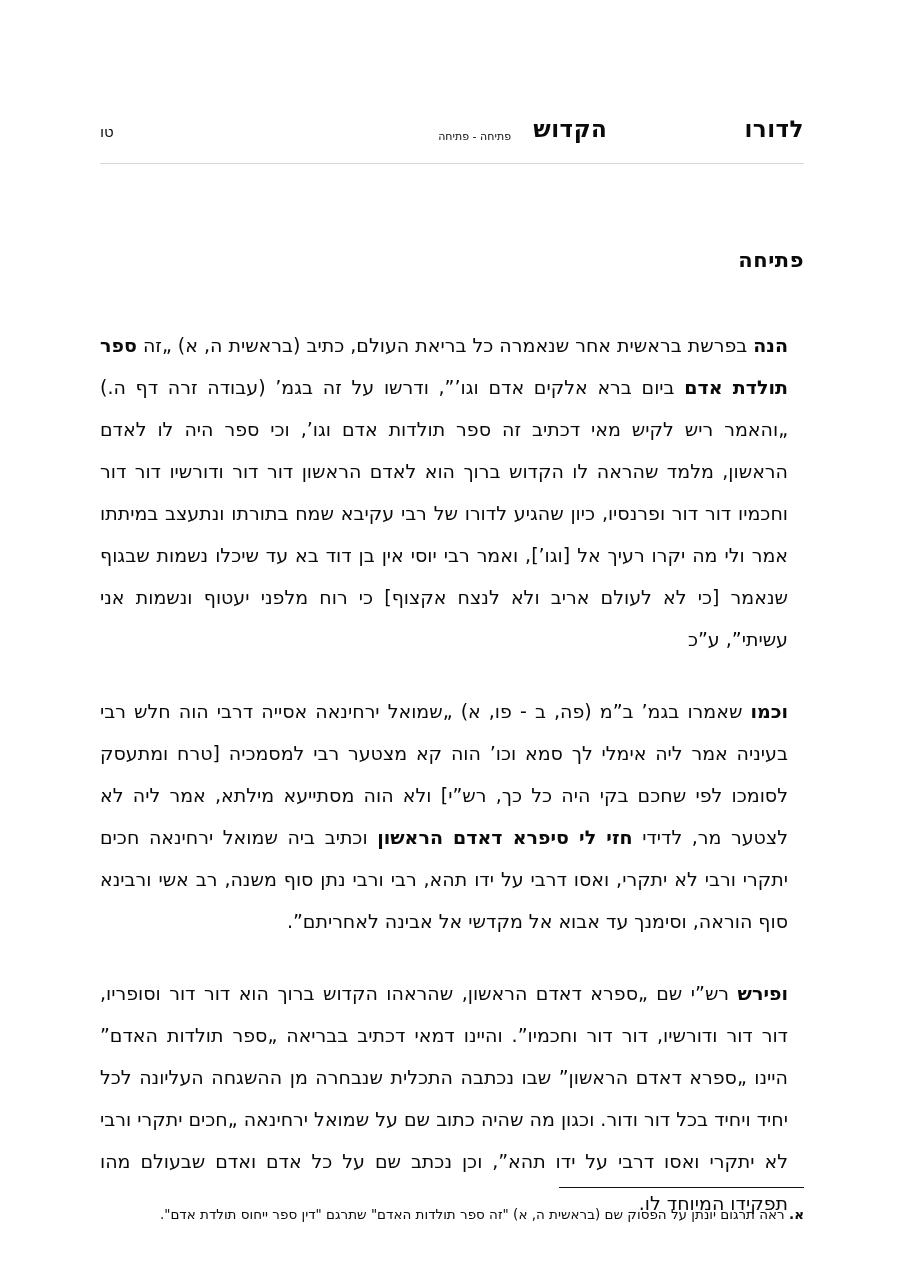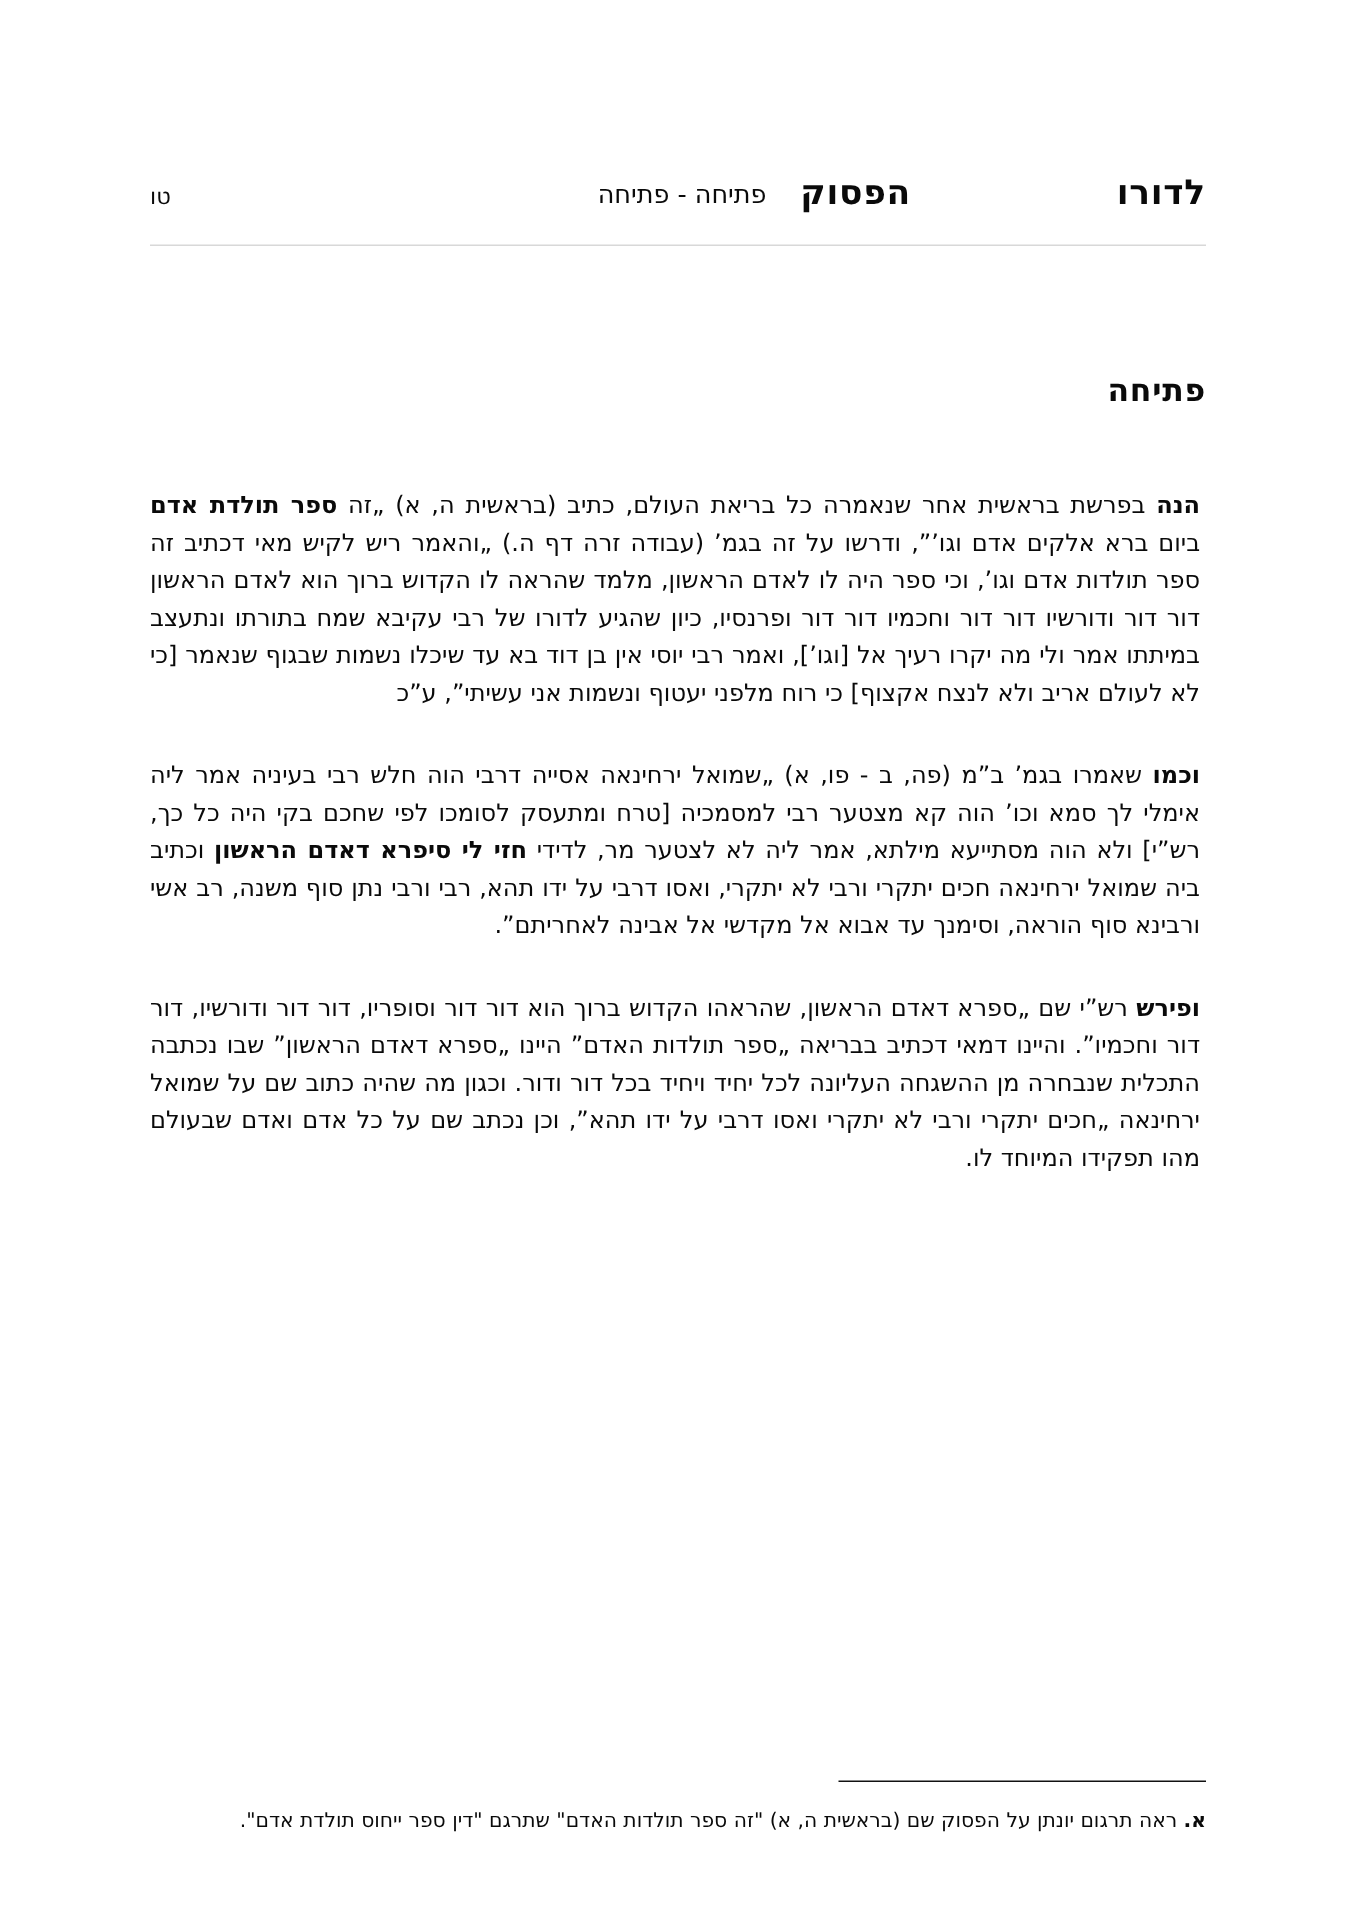--- a/index.html
+++ b/index.html
@@ -44,26 +44,26 @@
   }
   .header-book .hb-word {
     display: inline-block;
   }
   .header-book .hb-gap {
     display: inline-block;
     width: 120px;
   }
   .header-chapter {
     font-family: "DejaVu Sans", "Liberation Sans", sans-serif;
-    font-size: 17px;
+    font-size: 11px;
     font-weight: normal;
     white-space: nowrap;
     position: absolute;
     right: 293px;
-    top: 4px;
+    top: 14px;
     text-align: right;
   }
   .header-folio {
     font-family: "DejaVu Sans", "Liberation Sans", sans-serif;
     font-size: 15px;
     white-space: nowrap;
   }
   .header-rule {
     position: absolute;
     top: 163px;
@@ -86,23 +86,23 @@
   .section-title {
     font-family: "DejaVu Sans", "Liberation Sans", sans-serif;
     font-weight: bold;
     font-size: 21px;
     text-align: right;
     margin: 0 0 52px 0;
     letter-spacing: 0.5px;
   }
 
   p.para {
-    margin: 0 4px 30px 0;
-    font-size: 16px;
-    line-height: 25px;
+    margin: 0 16px 30px 0;
+    font-size: 19px;
+    line-height: 42px;
     text-align: justify;
     text-justify: inter-word;
     text-indent: 0;
   }
   p.para:last-child {
     margin-bottom: 0;
   }
   p.para b {
     font-weight: bold;
   }
@@ -133,21 +133,21 @@
 </style>
 </head>
 <body>
 
 <div class="page">
 
   <div class="header">
     <div class="header-book">
       <span class="hb-word">לדורו</span>
       <span class="hb-gap"></span>
-      <span class="hb-word">הפסוק</span>
+      <span class="hb-word">הקדוש</span>
     </div>
     <div class="header-chapter">פתיחה - פתיחה</div>
     <div class="header-folio">טו</div>
   </div>
   <div class="header-rule"></div>
 
   <div class="content">
     <h1 class="section-title">פתיחה</h1>
     <div id="paras">
         <p class="para"><b>הנה</b> בפרשת בראשית אחר שנאמרה כל בריאת העולם, כתיב (בראשית ה, א) „זה <b>ספר תולדת אדם</b> ביום ברא אלקים אדם וגו’”, ודרשו על זה בגמ’ (עבודה זרה דף ה.) „והאמר ריש לקיש מאי דכתיב זה ספר תולדות אדם וגו’, וכי ספר היה לו לאדם הראשון, מלמד שהראה לו הקדוש ברוך הוא לאדם הראשון דור דור ודורשיו דור דור וחכמיו דור דור ופרנסיו, כיון שהגיע לדורו של רבי עקיבא שמח בתורתו ונתעצב במיתתו אמר ולי מה יקרו רעיך אל [וגו’], ואמר רבי יוסי אין בן דוד בא עד שיכלו נשמות שבגוף שנאמר [כי לא לעולם אריב ולא לנצח אקצוף] כי רוח מלפני יעטוף ונשמות אני עשיתי”, ע”כ</p>

